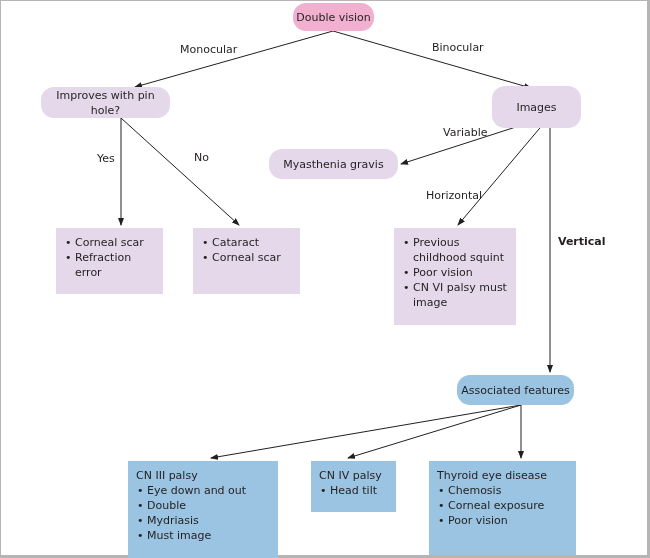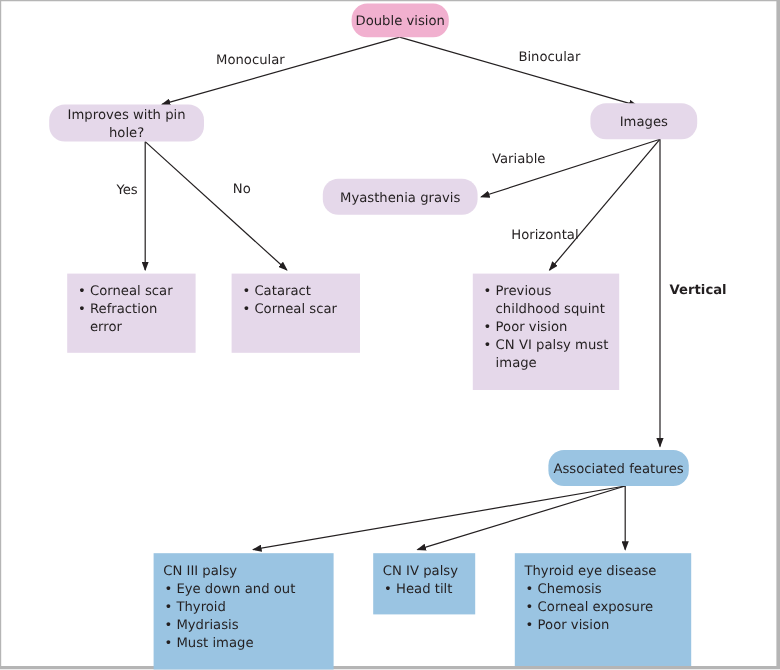--- a/index.html
+++ b/index.html
@@ -46,21 +46,21 @@
 </svg>
 
 <div class="box pink center" style="left:293px; top:3px; width:81px; height:28px;">
   <span>Double vision</span>
 </div>
 
 <div class="box lilac center" style="left:41px; top:87px; width:129px; height:31px;">
   <span>Improves with pin hole?</span>
 </div>
 
-<div class="box lilac center" style="left:492px; top:86px; width:89px; height:30px;">
+<div class="box lilac center" style="left:492px; top:86px; width:89px; height:42px;">
   <span>Images</span>
 </div>
 
 <div class="box lilac center" style="left:269px; top:149px; width:129px; height:30px;">
   <span>Myasthenia gravis</span>
 </div>
 
 <div class="box lilac list" style="left:56px; top:228px; width:107px; height:66px;">
   <ul>
     <li>Corneal scar</li>
@@ -84,21 +84,21 @@
 </div>
 
 <div class="box blue center" style="left:457px; top:375px; width:117px; height:30px;">
   <span>Associated features</span>
 </div>
 
 <div class="box blue list" style="left:128px; top:461px; width:150px; height:102px;">
   <div>CN III palsy</div>
   <ul>
     <li>Eye down and out</li>
-    <li>Thyroid</li>
+    <li>Double</li>
     <li>Mydriasis</li>
     <li>Must image</li>
   </ul>
 </div>
 
 <div class="box blue list" style="left:311px; top:461px; width:85px; height:51px;">
   <div>CN IV palsy</div>
   <ul>
     <li>Head tilt</li>
   </ul>
@@ -110,15 +110,15 @@
     <li>Chemosis</li>
     <li>Corneal exposure</li>
     <li>Poor vision</li>
   </ul>
 </div>
 
 <span class="lbl" style="left:180px; top:43px;">Monocular</span>
 <span class="lbl" style="left:432px; top:41px;">Binocular</span>
 <span class="lbl" style="left:97px; top:152px;">Yes</span>
 <span class="lbl" style="left:194px; top:151px;">No</span>
-<span class="lbl" style="left:410px; top:126px;">Variable</span>
+<span class="lbl" style="left:443px; top:126px;">Variable</span>
 <span class="lbl" style="left:426px; top:189px;">Horizontal</span>
 <span class="lbl" style="left:558px; top:235px;font-weight:bold;">Vertical</span>
 
 </body></html>

